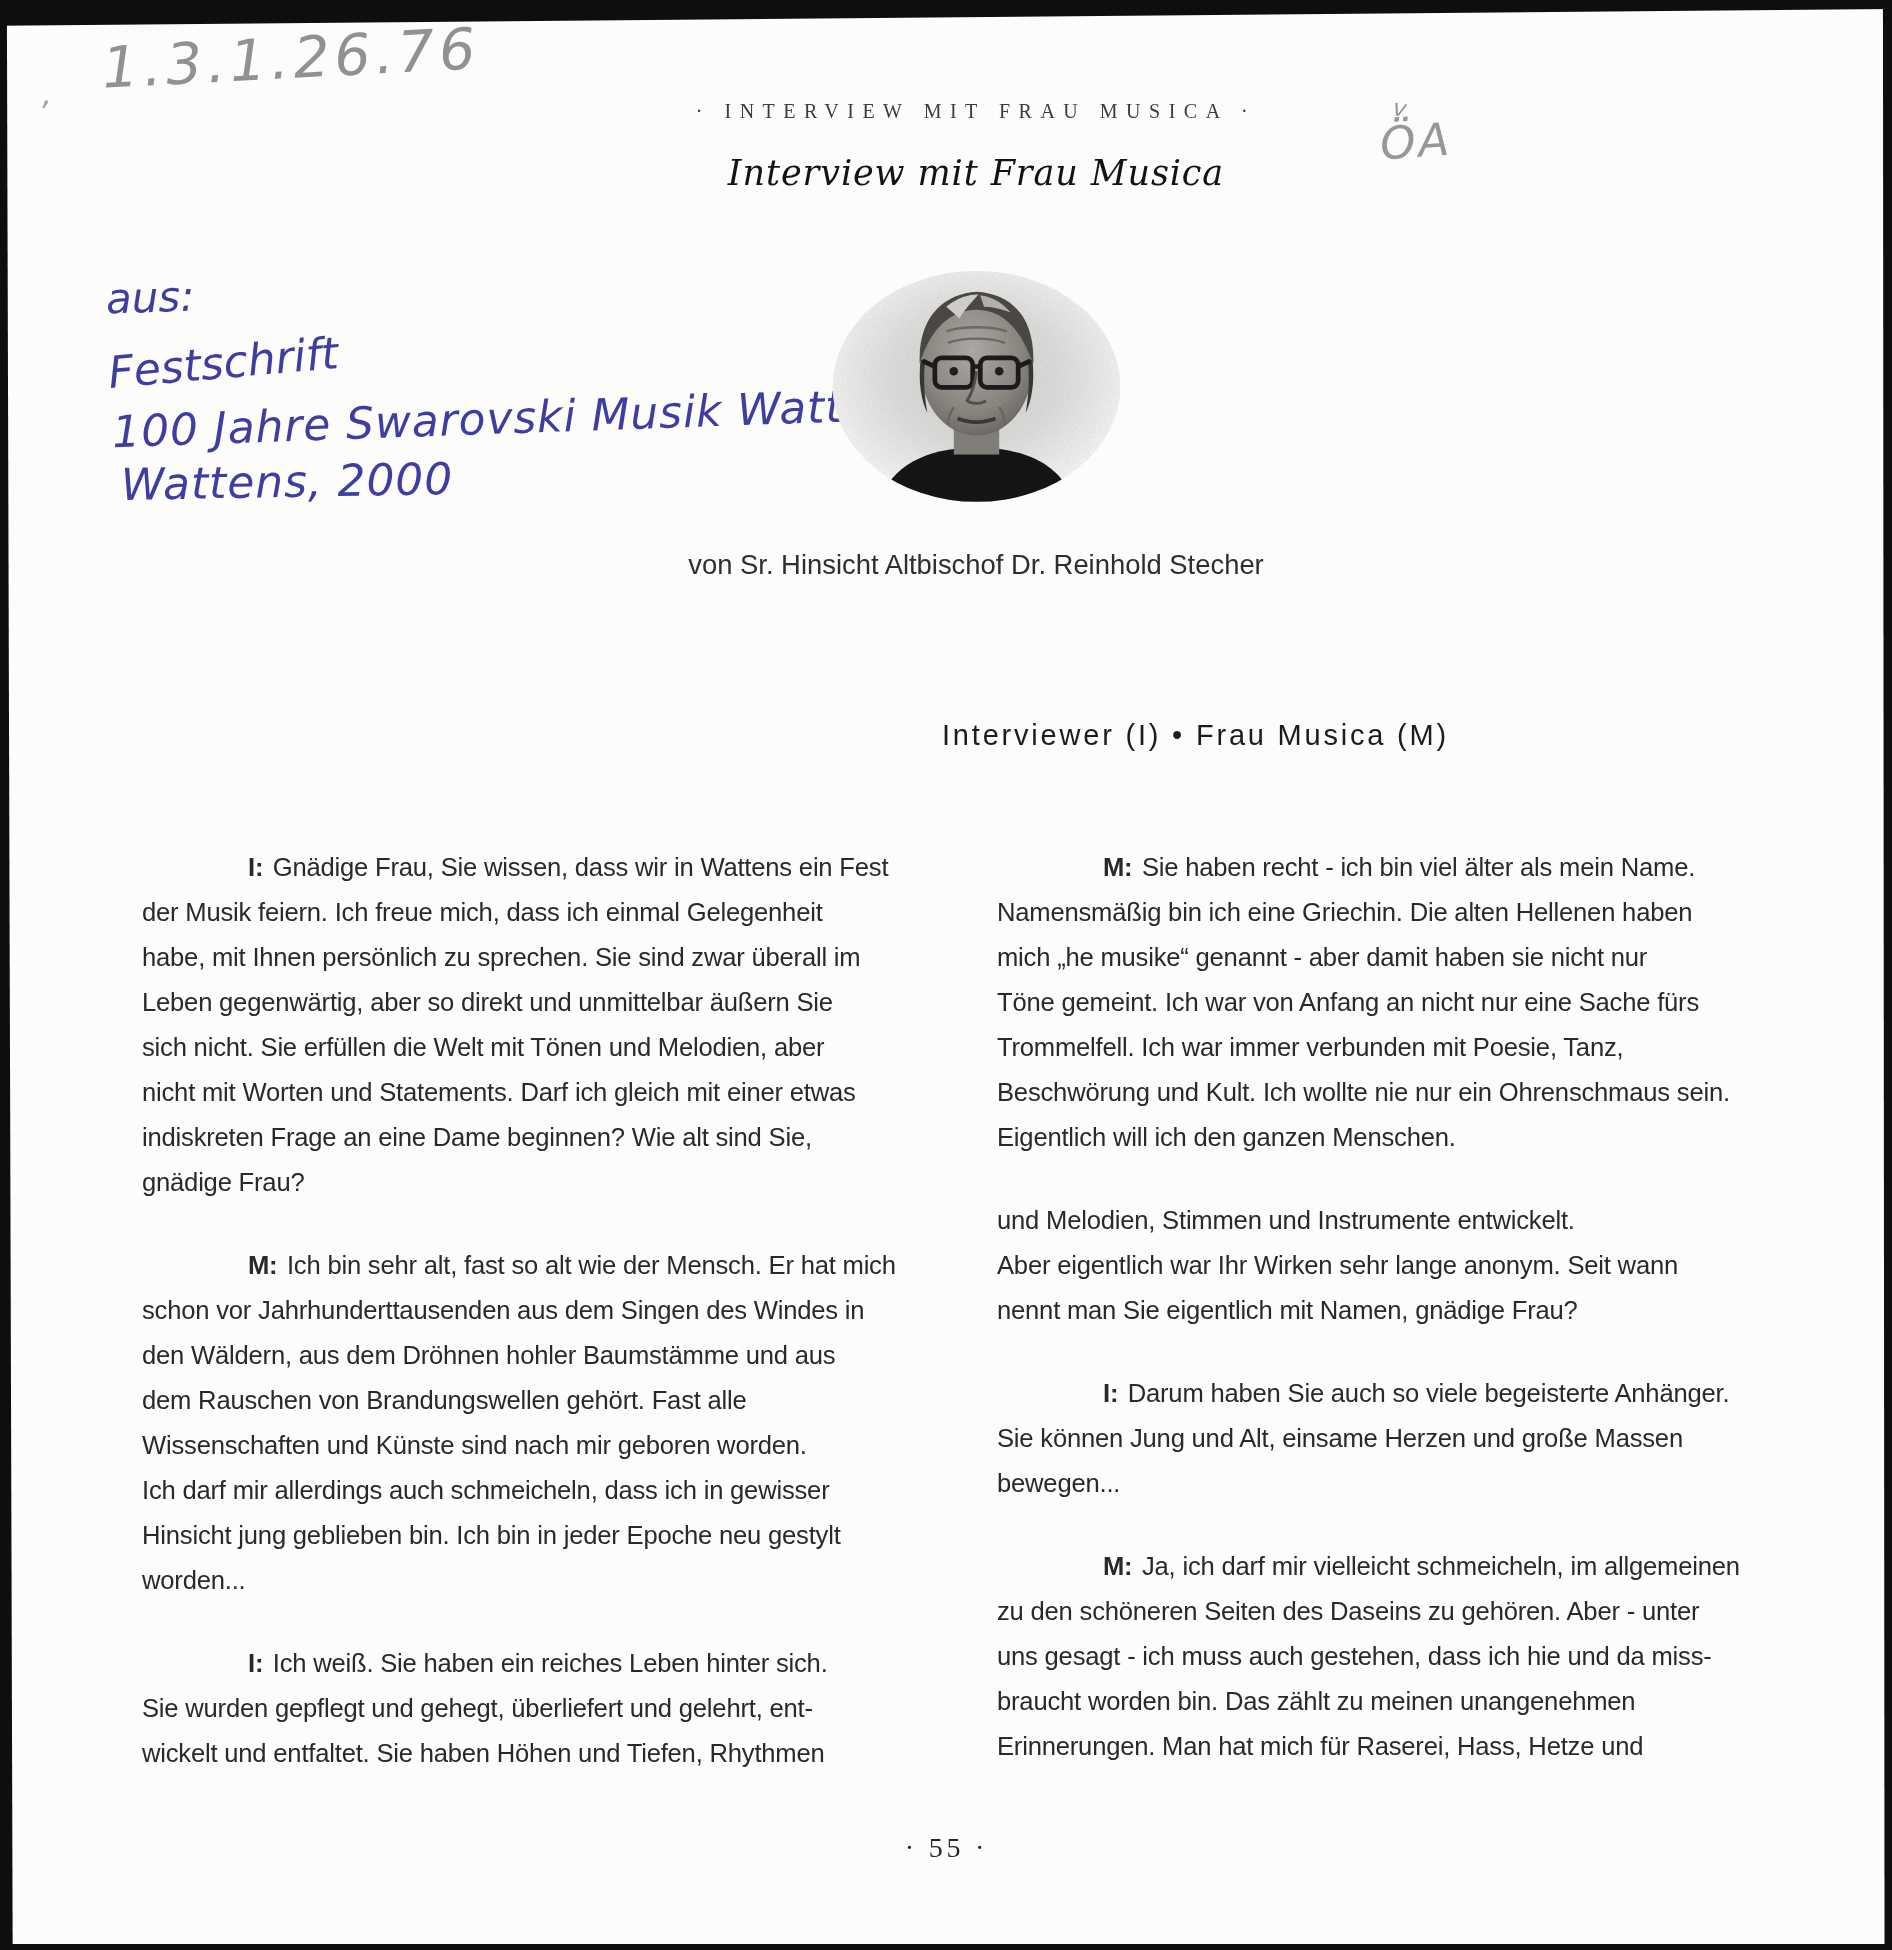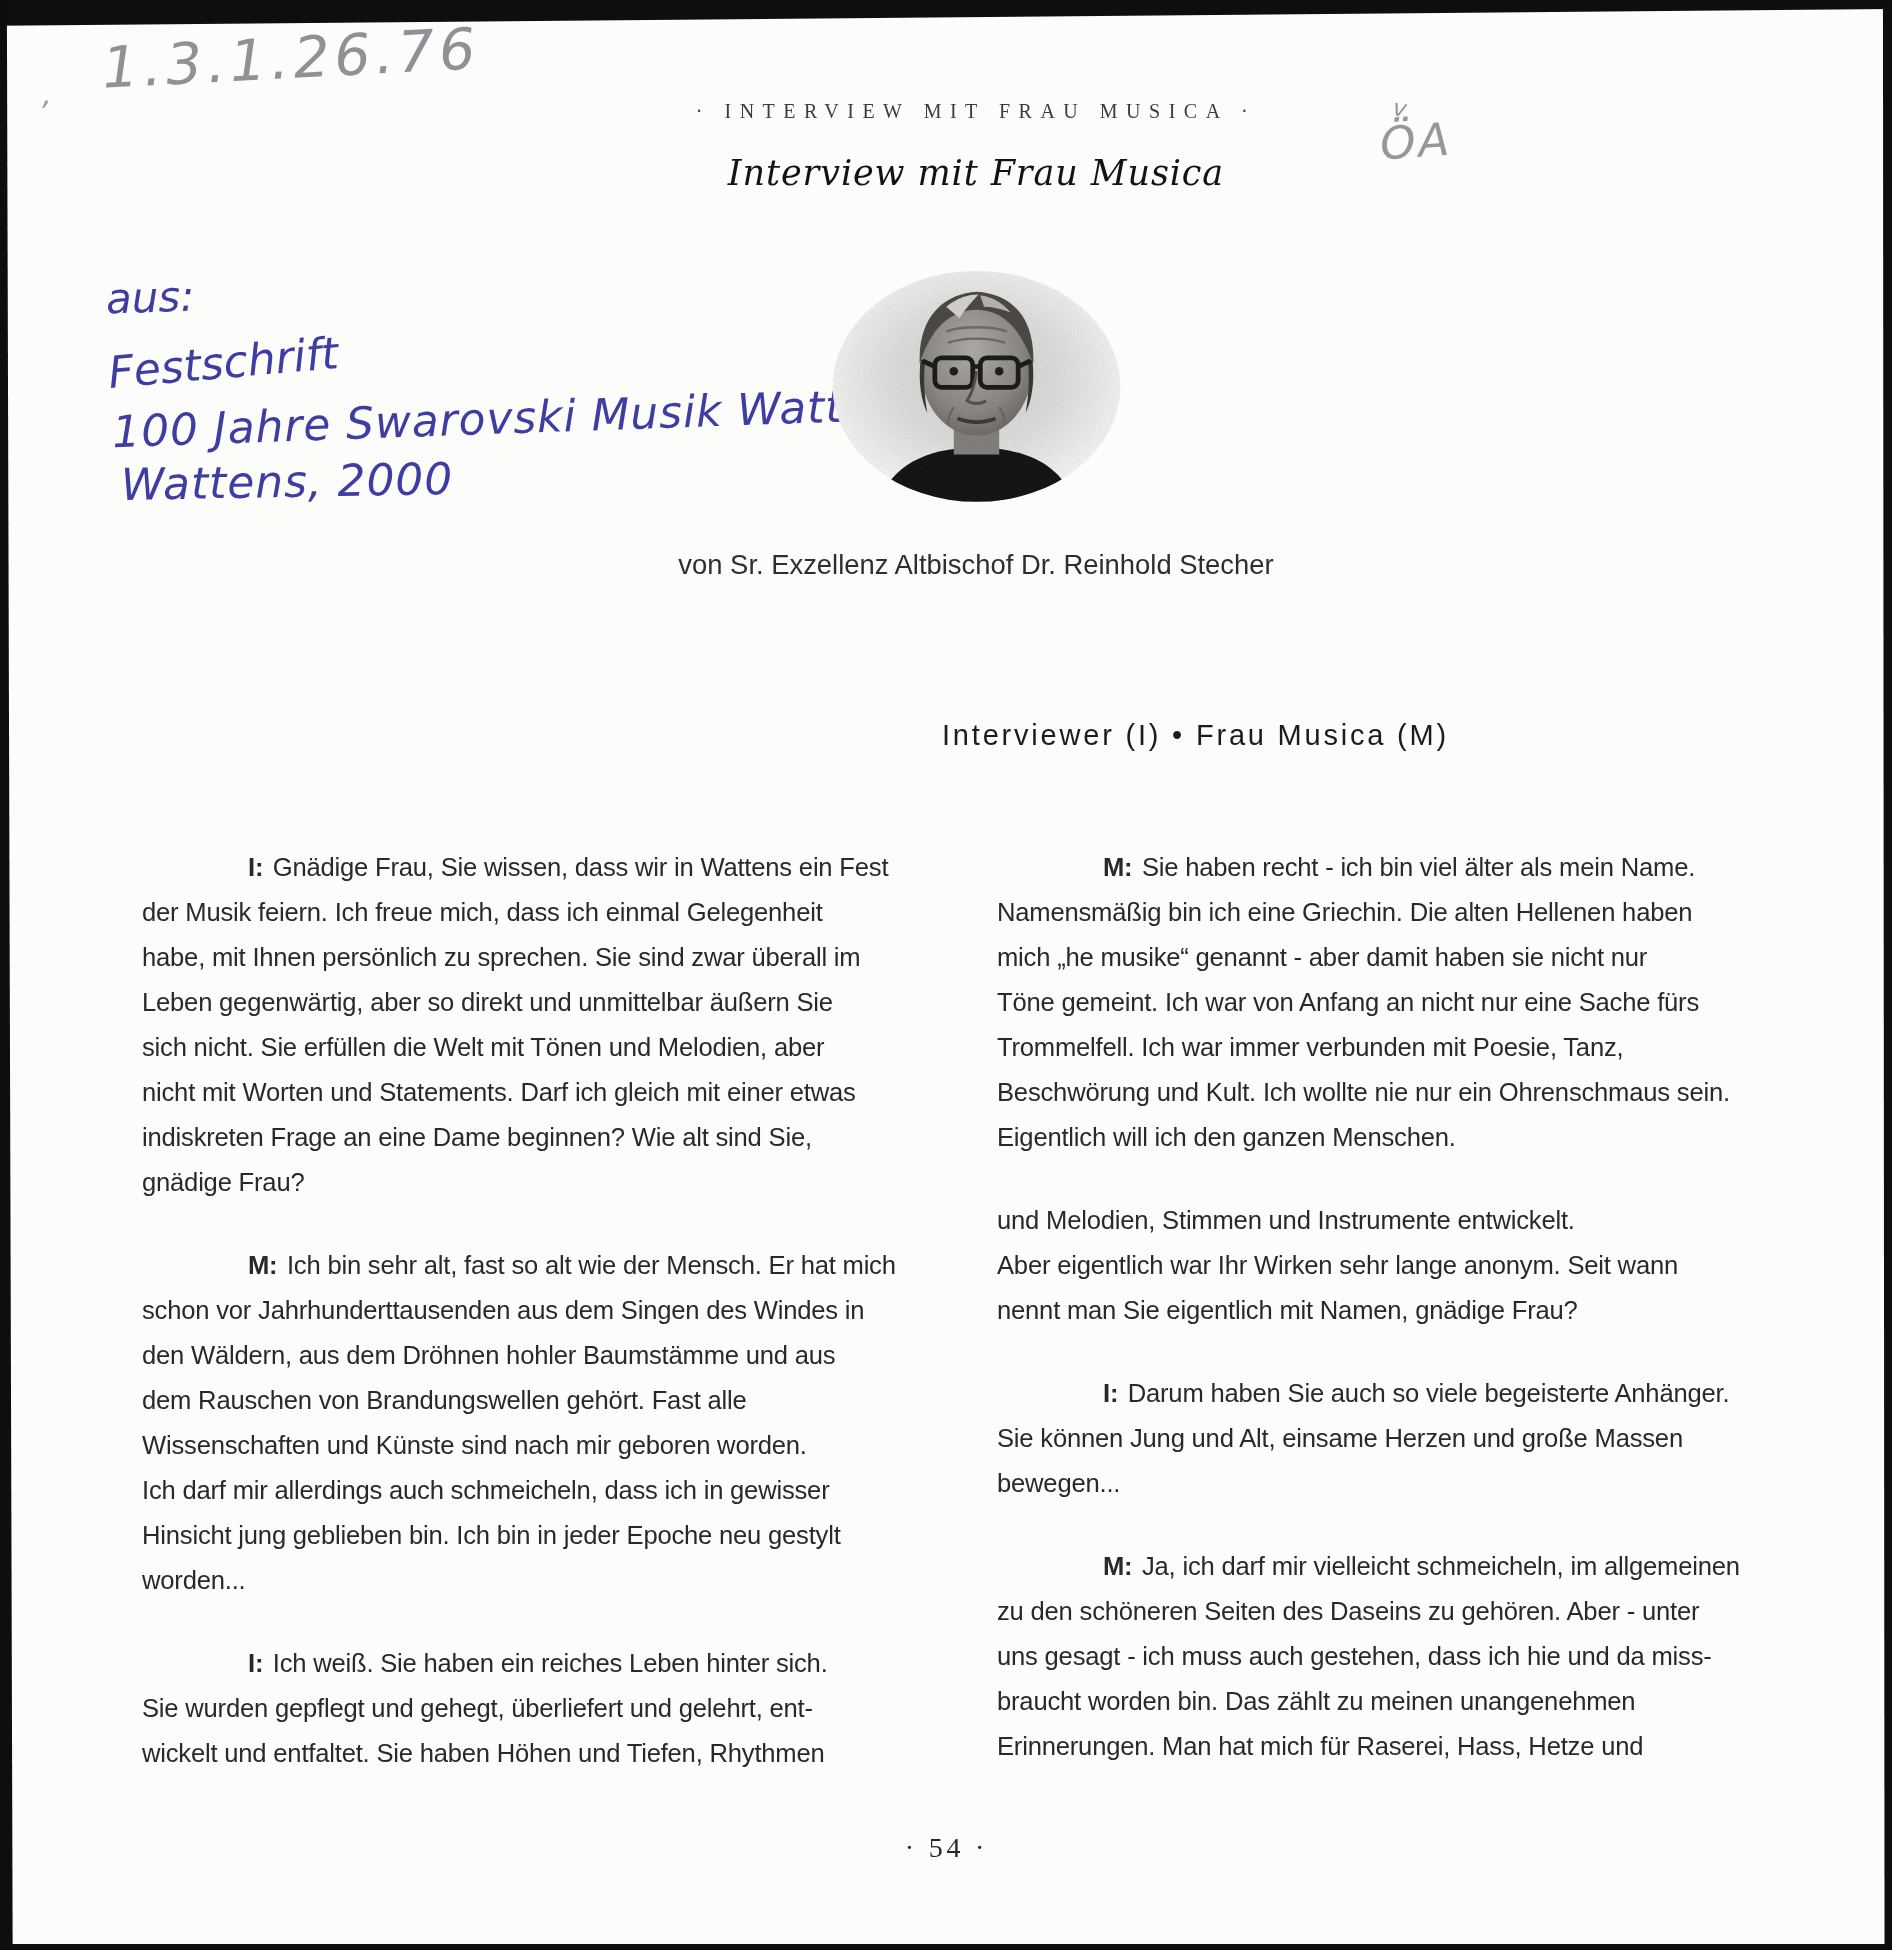--- a/index.html
+++ b/index.html
@@ -121,21 +121,21 @@
         <path d="M160,108 C158,124 155,132 150,139 C155,143 165,143 170,139" stroke="#565350" stroke-width="3" fill="none"></path>
         <path d="M140,158 C152,163 168,163 180,158" stroke="#3e3b38" stroke-width="4" fill="none"></path>
         <path d="M136,146 C132,152 130,158 130,164" stroke="#6d6a65" stroke-width="2.5" fill="none"></path>
         <path d="M184,146 C188,152 190,158 190,164" stroke="#6d6a65" stroke-width="2.5" fill="none"></path>
 
         <rect width="320" height="262" filter="url(#grain)" opacity="0.16"></rect>
       </g>
     </svg>
   </div>
 
-  <div id="photo-caption">von Sr. Exzellenz Altbischof Dr. Reinhold Stecher</div>
+  <div id="photo-caption">von Sr. Hinsicht Altbischof Dr. Reinhold Stecher</div>
   <div id="participants-line">Interviewer (I) • Frau Musica (M)</div>
 
   <div class="col" id="col-left">
       <p class="para indented"><b class="plabel">I:</b><span>Gnädige Frau, Sie wissen, dass wir in Wattens ein Fest
 der Musik feiern. Ich freue mich, dass ich einmal Gelegenheit
 habe, mit Ihnen persönlich zu sprechen. Sie sind zwar überall im
 Leben gegenwärtig, aber so direkt und unmittelbar äußern Sie
 sich nicht. Sie erfüllen die Welt mit Tönen und Melodien, aber
 nicht mit Worten und Statements. Darf ich gleich mit einer etwas
 indiskreten Frage an eine Dame beginnen? Wie alt sind Sie,
@@ -166,15 +166,15 @@
       <p class="para indented"><b class="plabel">I:</b><span>Darum haben Sie auch so viele begeisterte Anhänger.
 Sie können Jung und Alt, einsame Herzen und große Massen
 bewegen...</span></p>
       <p class="para indented"><b class="plabel">M:</b><span>Ja, ich darf mir vielleicht schmeicheln, im allgemeinen
 zu den schöneren Seiten des Daseins zu gehören. Aber - unter
 uns gesagt - ich muss auch gestehen, dass ich hie und da miss-
 braucht worden bin. Das zählt zu meinen unangenehmen
 Erinnerungen. Man hat mich für Raserei, Hass, Hetze und</span></p>
     </div>
 
-  <div id="page-number">· 54 ·</div>
+  <div id="page-number">· 55 ·</div>
 </div>
 
 
 </body></html>

